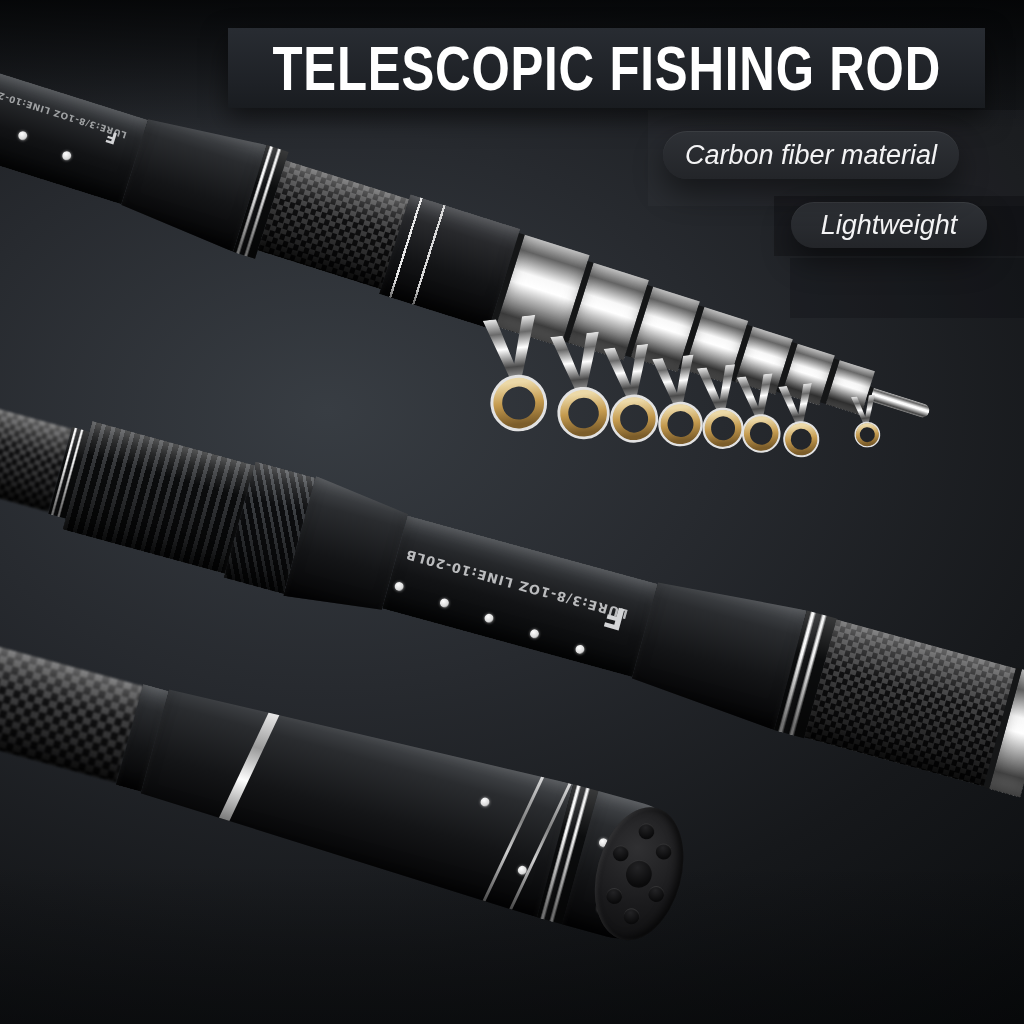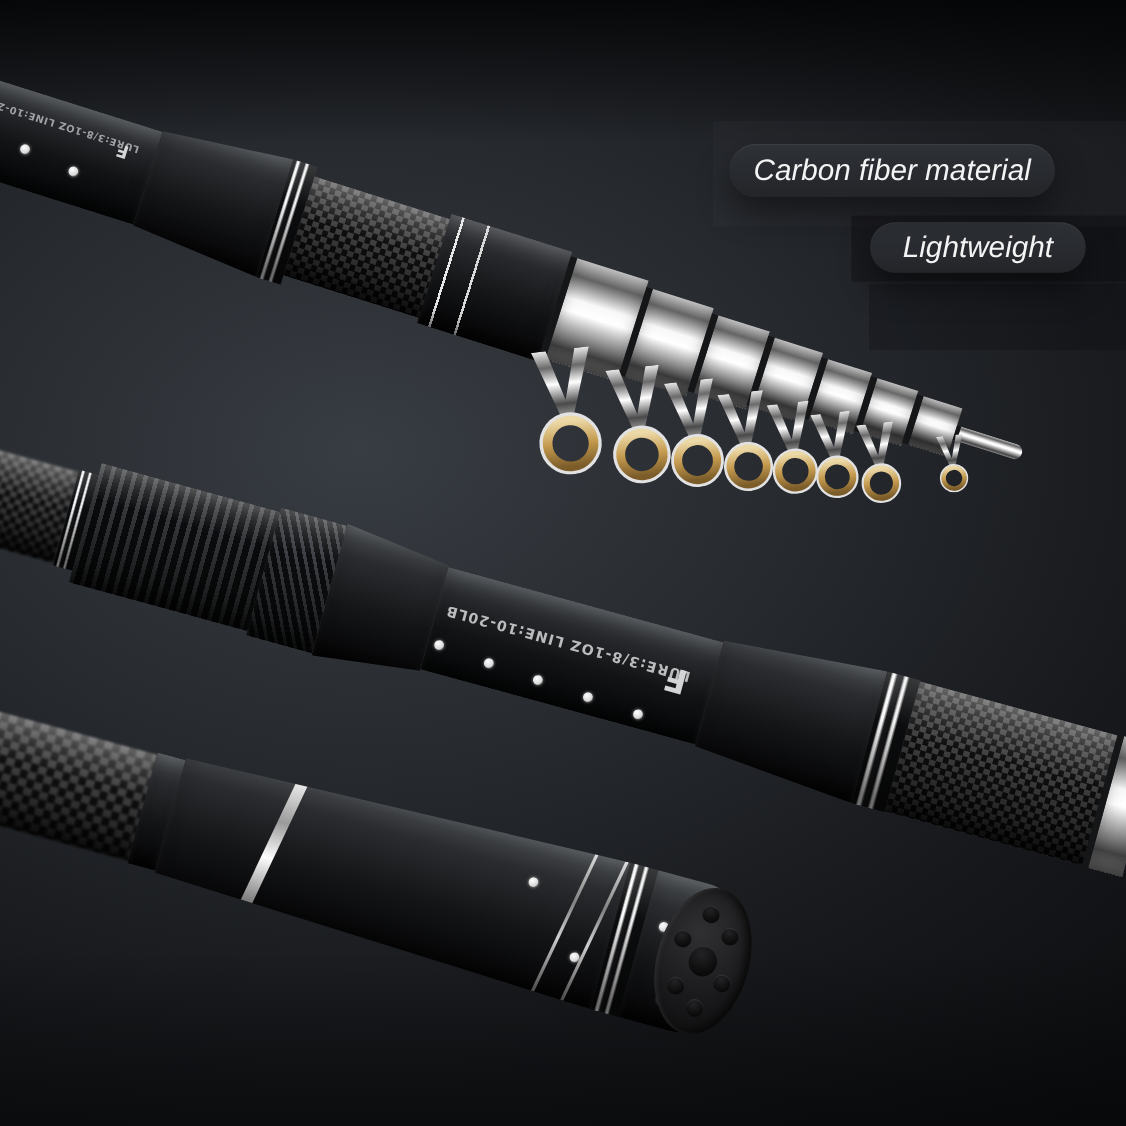--- a/index.html
+++ b/index.html
@@ -224,20 +224,23 @@
       <span class="bump" style="left:56px;top:75px"></span>
       <span class="bump" style="left:38px;top:103px"></span>
       <span class="bump" style="left:16px;top:88px"></span>
       <span class="bump" style="left:11px;top:45px"></span>
       <span class="bump" style="left:30px;top:17px"></span>
       <span class="bump" style="left:52px;top:32px"></span>
       <span class="bump center" style="left:29px;top:54px"></span>
     </div>
   </div>
 
+  <div class="title-bar">
+    <span class="title-text">TELESCOPIC FISHING ROD</span>
+  </div>
 
   <div class="pill pill-2">
     <span>Lightweight</span>
   </div>
   <div class="pill pill-1">
     <span>Carbon fiber material</span>
   </div>
 
 </div>
 

